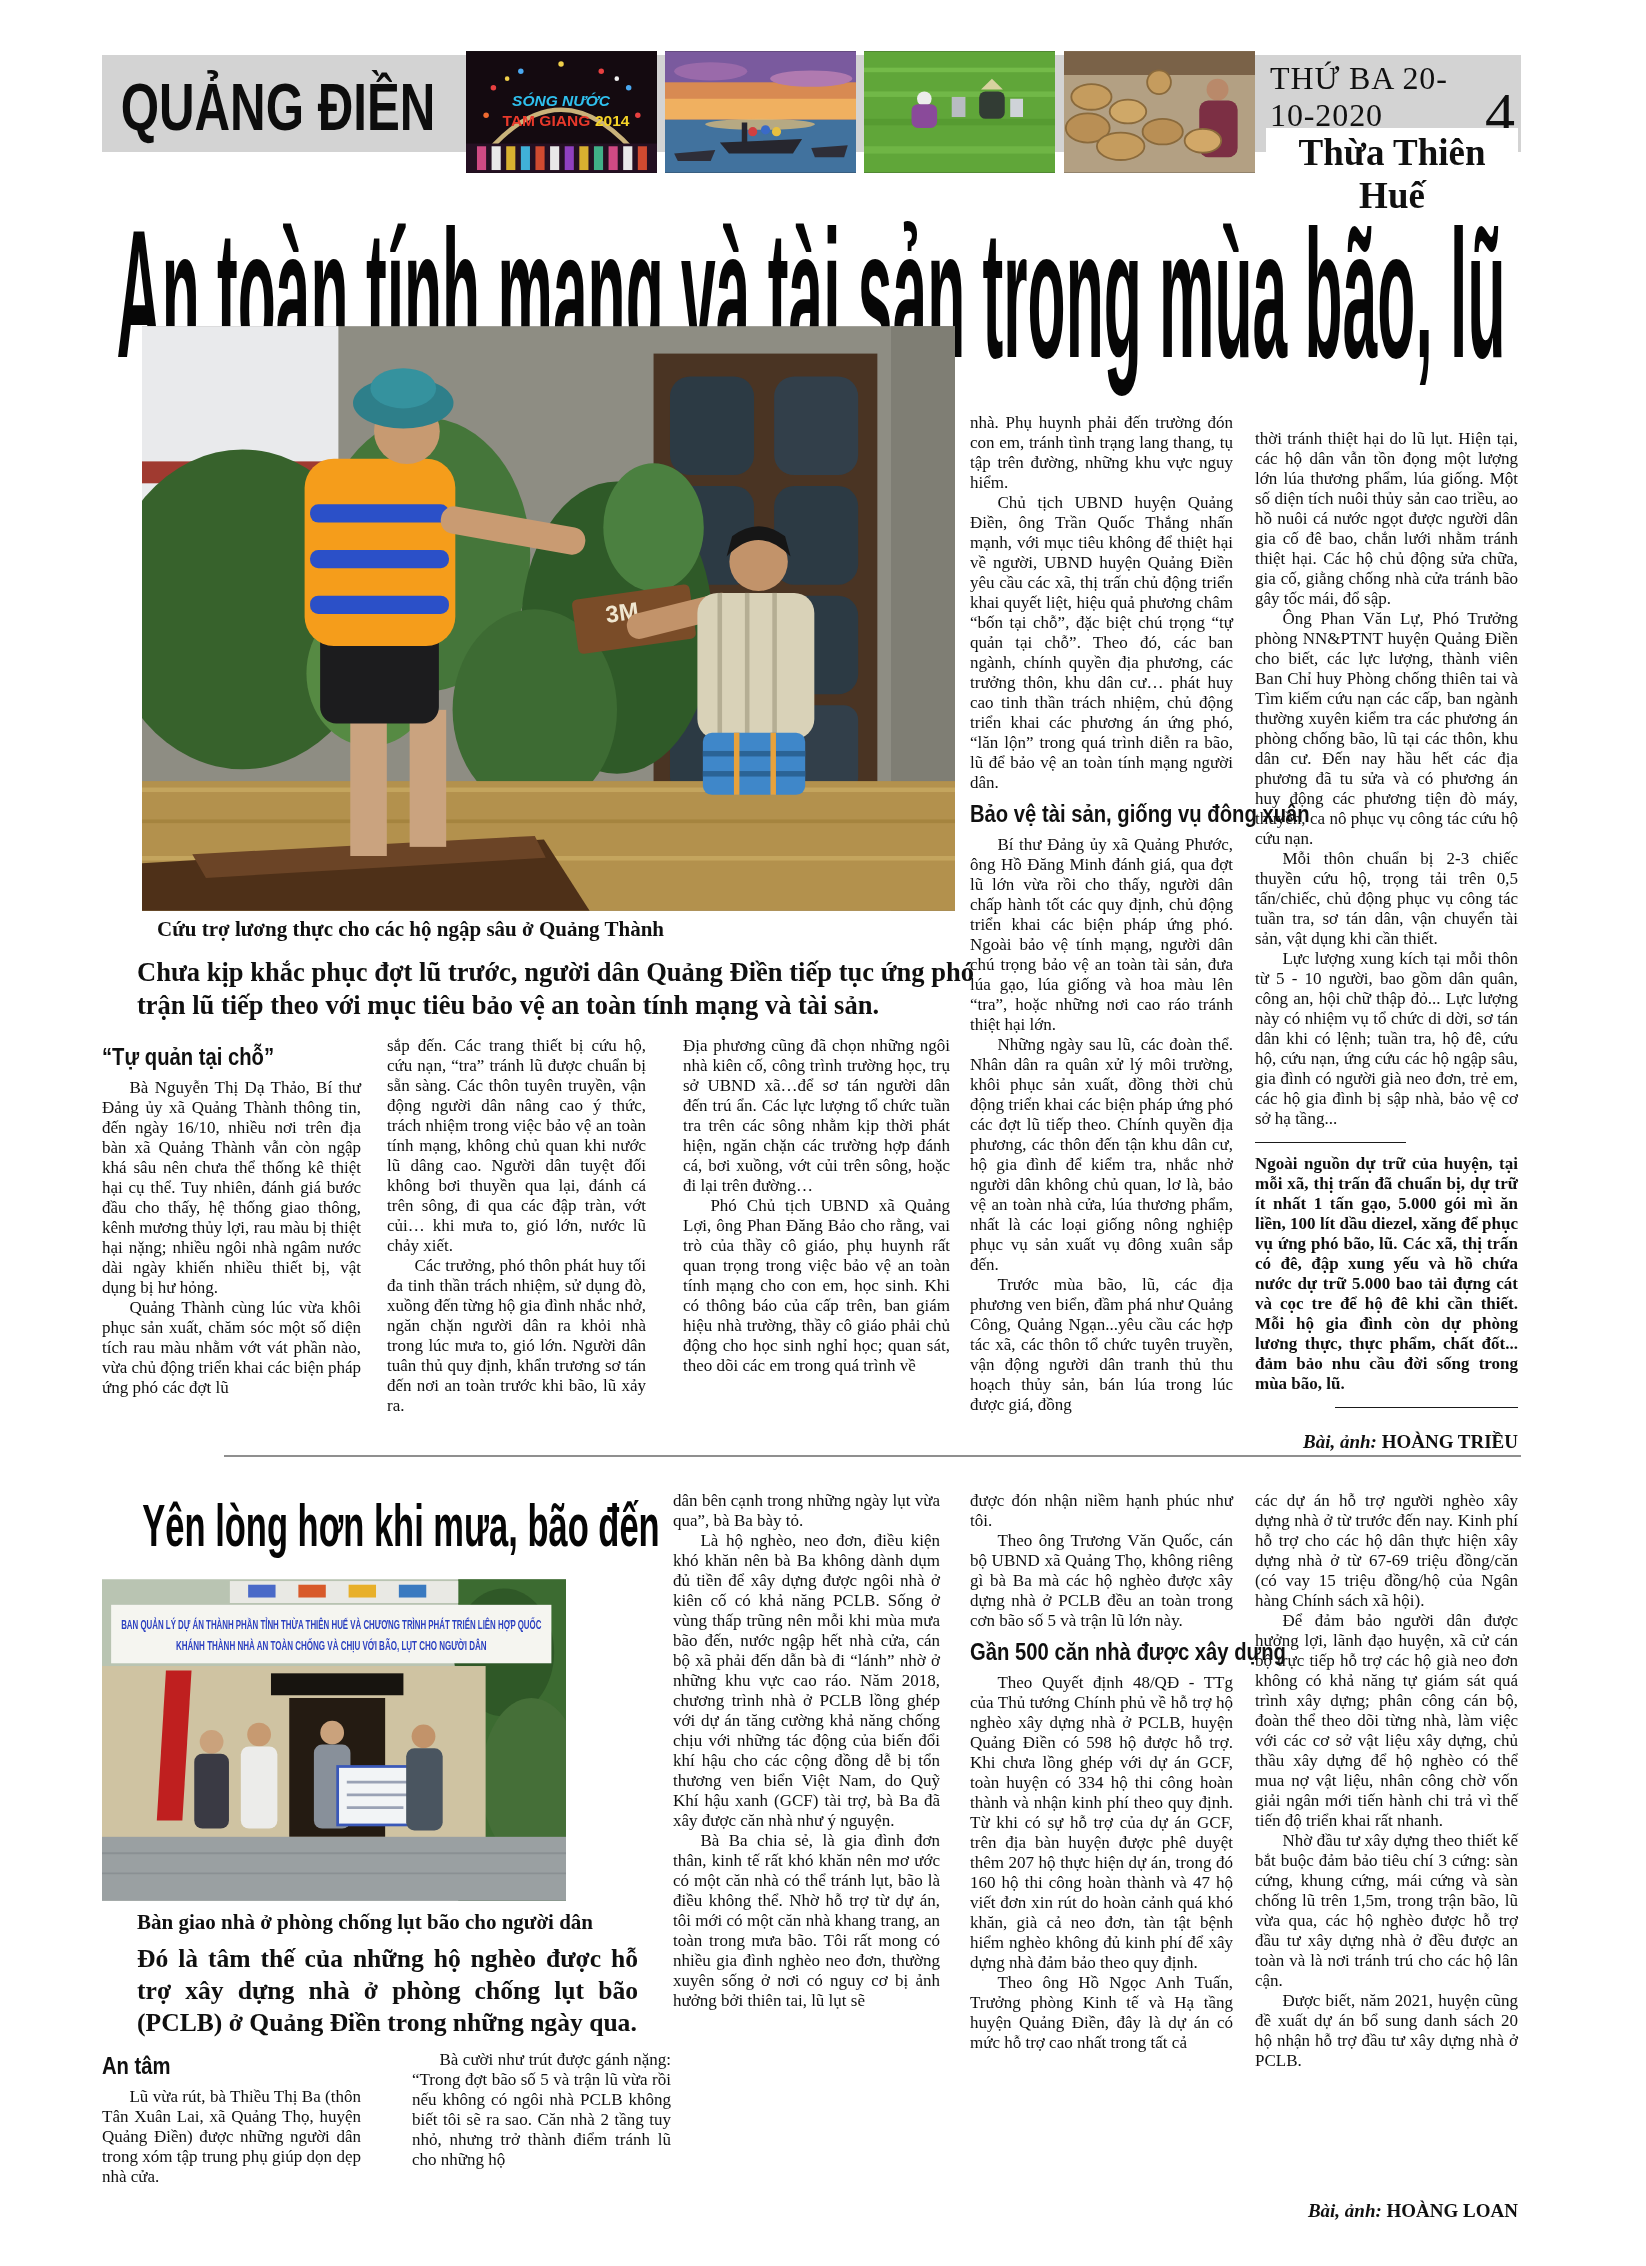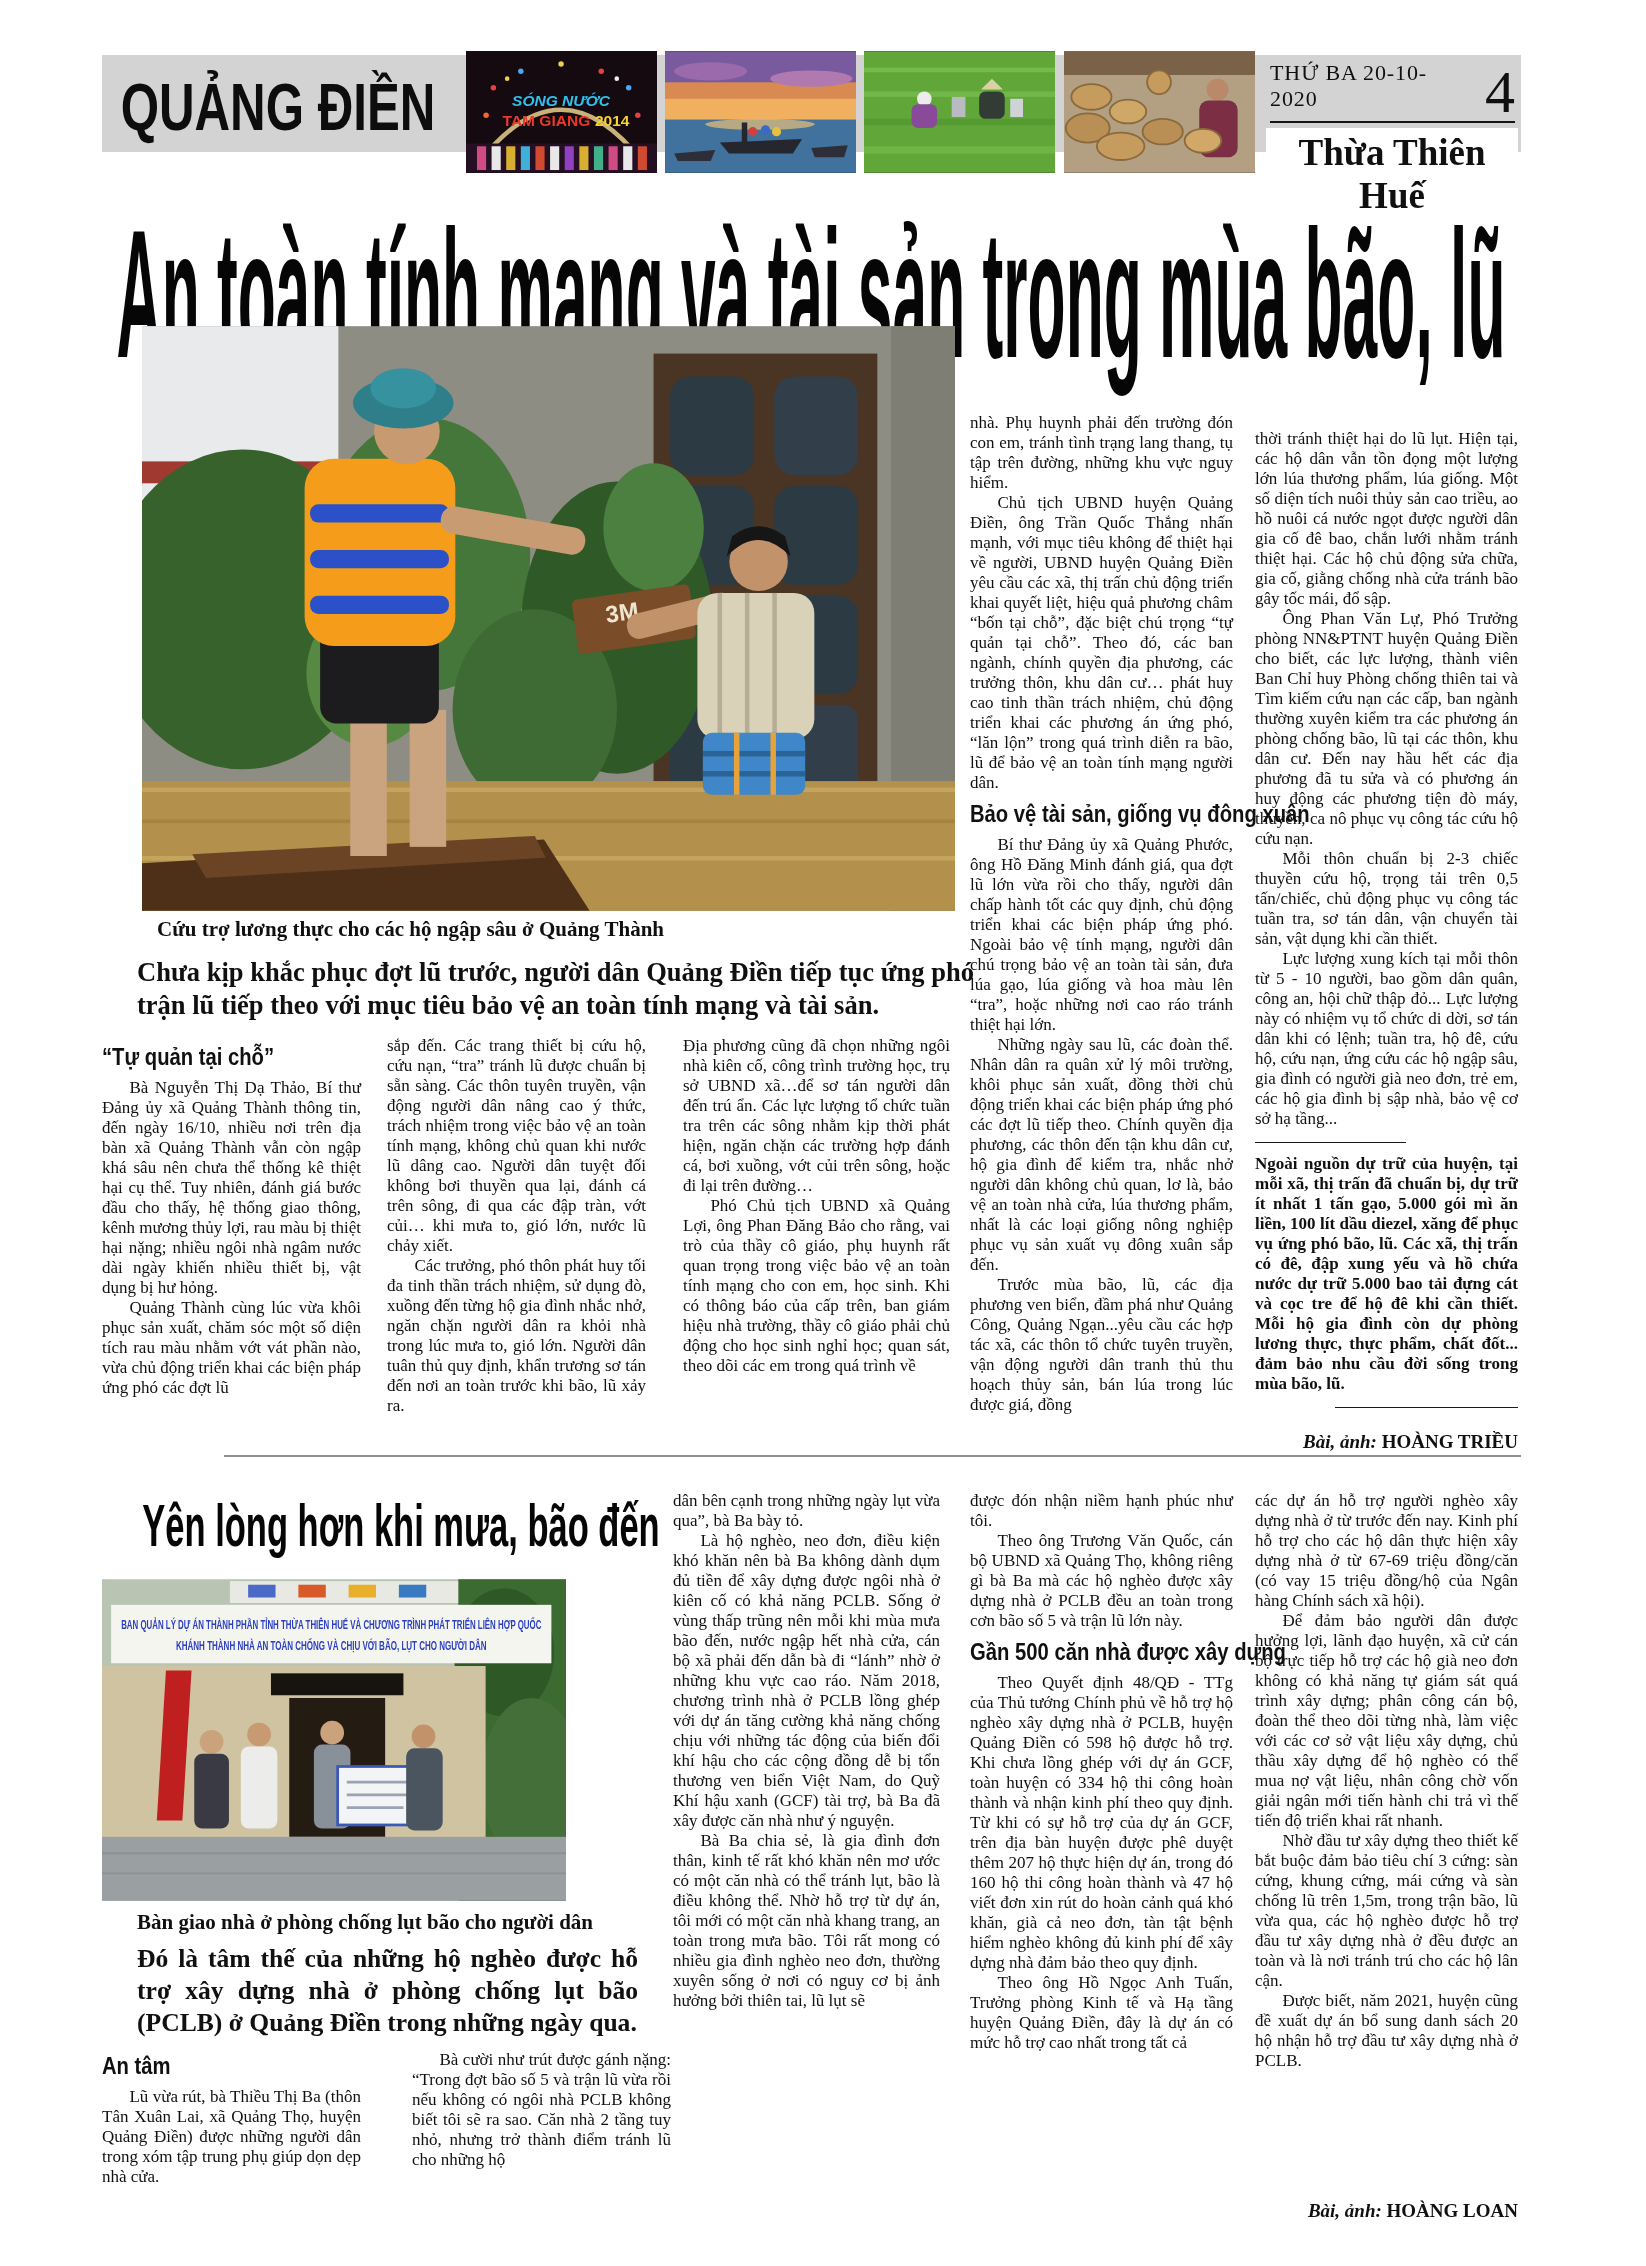--- a/index.html
+++ b/index.html
@@ -7,21 +7,21 @@
         font-family:"Liberation Serif",serif;color:#101010;overflow:hidden;padding-left:28px;}
   .abs{position:absolute;}
 
   
   .band{position:absolute;left:102px;top:55px;width:1419px;height:97px;background:#d3d3d3;}
   .masthead-svg{position:absolute;left:117px;top:66px;}
   .photostrip{position:absolute;left:442px;top:51px;display:flex;gap:8.2px;margin-left:24px;}
   .photostrip svg{display:block;background:#222;}
   .datebox{position:absolute;left:1270px;top:60px;width:245px;border-bottom:2.7px solid #141414;
            display:flex;align-items:flex-end;justify-content:center;gap:16.4px;padding-bottom:1.8px;}
-  .dateline{font-size:22px;letter-spacing:0.9px;padding-bottom:7.3px;}
+  .dateline{font-size:32px;letter-spacing:0.9px;padding-bottom:7.3px;}
   .pagenum{font-size:60px;line-height:53px;font-weight:500;}
   .region{position:absolute;left:1266px;top:128px;width:252px;background:#fff;text-align:center;
           font-weight:bold;font-size:37px;padding:2.7px 0 3.7px;}
 
   
   .col{position:absolute;text-align:justify;font-size:17px;line-height:20px;}
   .col p{margin:0;text-indent:27.4px;}
   .col p.cont{text-indent:0;}
   .col p.subhead{font-family:"Liberation Sans",sans-serif;font-weight:bold;font-size:23px;
                  line-height:25.6px;text-indent:0;margin:9.1px 0 7.3px;transform:scaleX(.88);

